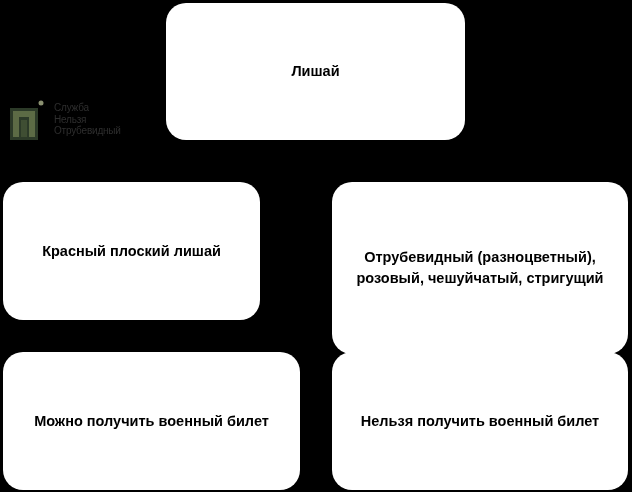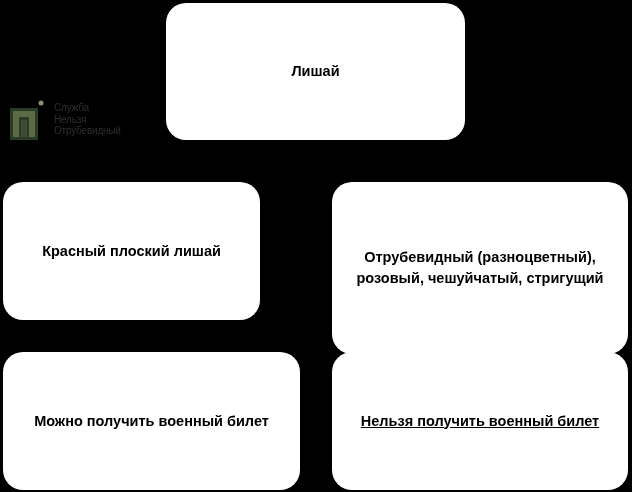--- a/index.html
+++ b/index.html
@@ -29,21 +29,21 @@
       font-weight: bold;
       font-size: 14.5px;
       line-height: 21px;
       color: #000000;
       white-space: pre-line;
     }
     #node-root { left: 166px; top: 3px; width: 299px; height: 137px; }
     #node-left { left: 3px; top: 182px; width: 257px; height: 138px; }
     #node-right { left: 332px; top: 182px; width: 296px; height: 172px; }
     #node-bottom-left { left: 3px; top: 352px; width: 297px; height: 138px; }
-    #node-bottom-right { left: 332px; top: 352px; width: 296px; height: 138px; text-decoration: underline; }
+    #node-bottom-right { left: 332px; top: 352px; width: 296px; height: 138px; }
 
     .logo {
       position: absolute;
       left: 10px;
       top: 100px;
       display: flex;
       align-items: flex-start;
     }
     .logo-mark {
       position: relative;

